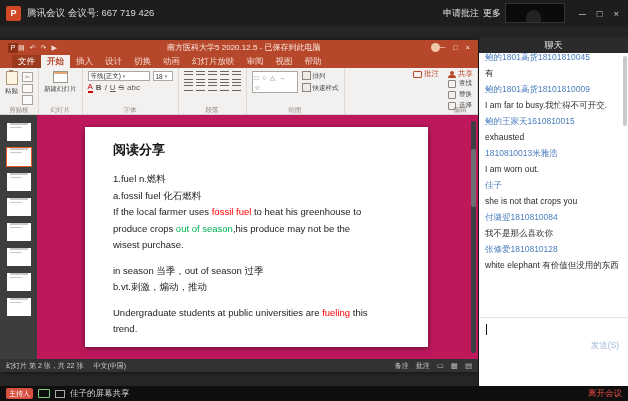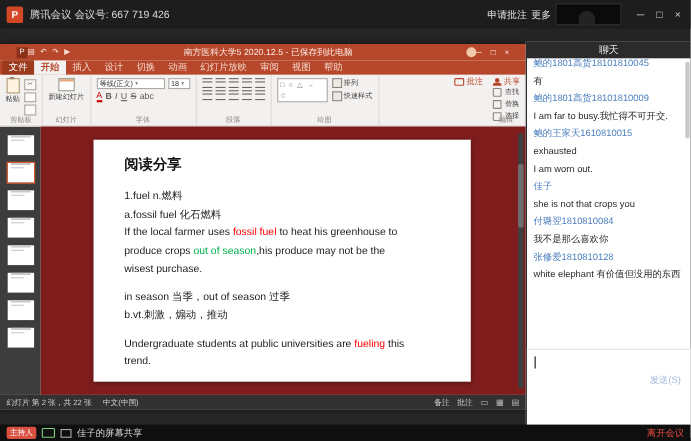--- a/index.html
+++ b/index.html
@@ -18,29 +18,29 @@
           background:#232323;border-radius:8px 8px 0 0}
   .win-controls{display:flex;gap:11px;color:#cfcfcf;font-size:9.5px;margin:0 3px 0 8px}
   .win-controls span{cursor:pointer}
 
   
   .stage{position:absolute;left:0;top:26px;width:478px;height:360px;background:#262626}
 
   
   .ppt{position:absolute;left:0;top:14px;width:478px;height:332px;display:flex;flex-direction:column;
        background:#f3f1f0;box-shadow:0 0 6px rgba(0,0,0,.6)}
-  .ppt-titlebar{height:15px;background:#b7472a;display:flex;align-items:center;padding:0 15px;flex:0 0 auto}
+  .ppt-titlebar{height:15px;background:#b7472a;display:flex;align-items:center;padding:0 8px;flex:0 0 auto}
   .ppt-logo{width:10px;height:10px;background:#8d3018;border-radius:1px;color:#fff;font-size:7px;
             display:flex;align-items:center;justify-content:center}
   .qat{display:flex;gap:5px;font-size:7px;color:#f6ded4;line-height:10px}
   .ppt-title{flex:1;text-align:center;color:#fbe9e2;font-size:8px;white-space:nowrap;overflow:hidden}
   .avatar{width:9px;height:9px;border-radius:50%;background:#f0c9a8;flex:0 0 auto}
   .ppt-controls{display:flex;gap:8px;font-size:7.5px;color:#fbe9e2}
 
-  .tabrow{height:13px;background:#b7472a;display:flex;align-items:stretch;padding-left:2px;flex:0 0 auto}
+  .tabrow{height:13px;background:#b7472a;display:flex;align-items:stretch;padding-left:12px;flex:0 0 auto}
   .tab{padding:0 6px;font-size:8.5px;color:#f3d6ca;display:flex;align-items:center;cursor:pointer;white-space:nowrap}
   .tab.file{background:#9c3a1e;color:#fff}
   .tab.active{background:#f3f1f0;color:#b7472a;font-weight:bold}
 
   .ribbon{height:46px;background:#f3f1f0;border-bottom:1px solid #d6d3d1;display:flex;position:relative;flex:0 0 auto}
   .rgroup{position:relative;border-right:1px solid #ddd9d6;padding:3px 5px 9px;display:flex;gap:4px;box-sizing:border-box}
   .rg-label{position:absolute;bottom:0;left:0;right:0;text-align:center;font-size:6.5px;color:#8f8a86;line-height:9px;white-space:nowrap}
   .bigbtn{display:flex;flex-direction:column;align-items:center;justify-content:flex-start;gap:2px;
           font-size:6.5px;color:#444;text-align:center;line-height:7px;cursor:pointer}
   .clipboard-ic{width:10px;height:12px;background:#fdf3e0;border:1px solid #b09a7a;position:relative}
@@ -75,21 +75,21 @@
   .person-ic::before{content:'';position:absolute;left:2px;top:0;width:4px;height:4px;border-radius:50%;background:#b7472a}
   .person-ic::after{content:'';position:absolute;left:0;bottom:0;width:8px;height:3px;border-radius:4px 4px 0 0;background:#b7472a}
 
   .ppt-content{flex:1;display:flex;min-height:0}
   .thumbs{width:37px;background:#3d3d3d;padding-top:5px;box-sizing:border-box;overflow:hidden;flex:0 0 auto}
   .thumb{width:24px;height:18px;background:#fff;margin:0 auto 7px;position:relative;cursor:pointer}
   .thumb.sel{outline:1.5px solid #e05a2b}
   .tl{height:1.5px;background:#c9c9c9;margin:3px 3px 0}
   .tl.w2{width:12px;margin-top:2px}
 
-  .slide-area{flex:1;background:#7f1d1d;position:relative;min-width:0}
+  .slide-area{flex:1;background:#be185d;position:relative;min-width:0}
   .slide{position:absolute;left:48px;top:12px;width:343px;height:220px;background:#fff;
          box-shadow:0 1px 5px rgba(0,0,0,.5);overflow:hidden}
   .slide-title{margin:14px 0 12px 28px;font-size:13px;font-weight:bold;color:#111}
   .sline{font-size:9.5px;line-height:16.5px;color:#1c1c1c;margin-left:28px;white-space:nowrap}
   .sline.gap{margin-top:9px}
   .v-scroll{position:absolute;right:2px;top:6px;bottom:6px;width:5px;background:#3f3f3f;border-radius:2px;cursor:pointer}
   .v-thumb{position:absolute;left:0;top:28px;width:5px;height:58px;background:#6e6e6e;border-radius:2px}
 
   .statusbar{height:13px;background:#323232;color:#cfcfcf;font-size:7px;display:flex;align-items:center;
              gap:10px;padding:0 6px;flex:0 0 auto;white-space:nowrap}
@@ -362,20 +362,21 @@
 
   <div class="chat">
     <div class="chat-header">聊天</div>
     <div class="chat-list">
         <div class="msg name">鲍的1801高货18101810045</div>
         <div class="msg text">有</div>
         <div class="msg name">鲍的1801高货18101810009</div>
         <div class="msg text">I am far to busy.我忙得不可开交.</div>
         <div class="msg name">鲍的王家天1610810015</div>
         <div class="msg text">exhausted</div>
+        <div class="msg name">1810810013米雅浩</div>
         <div class="msg text">I am worn out.</div>
         <div class="msg name">佳子</div>
         <div class="msg text">she is not that crops you</div>
         <div class="msg name">付璐翌1810810084</div>
         <div class="msg text">我不是那么喜欢你</div>
         <div class="msg name">张修爱1810810128</div>
         <div class="msg text">white elephant 有价值但没用的东西</div>
       </div>
     <div class="chat-scrollbar" style="position:absolute;right:1px;top:18px"></div>
     <div class="chat-input">

